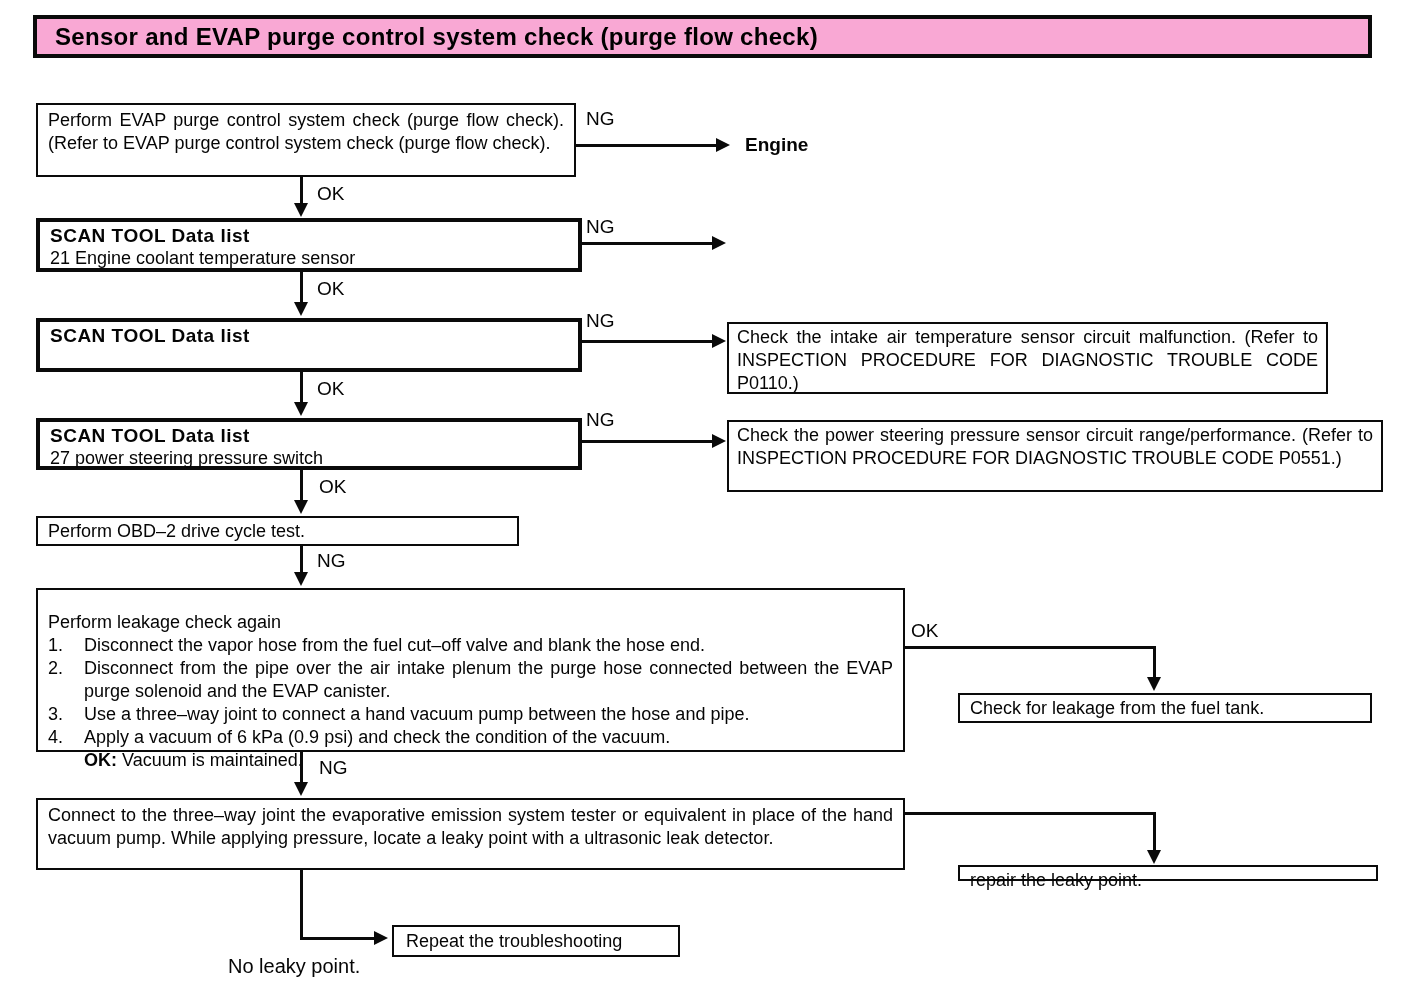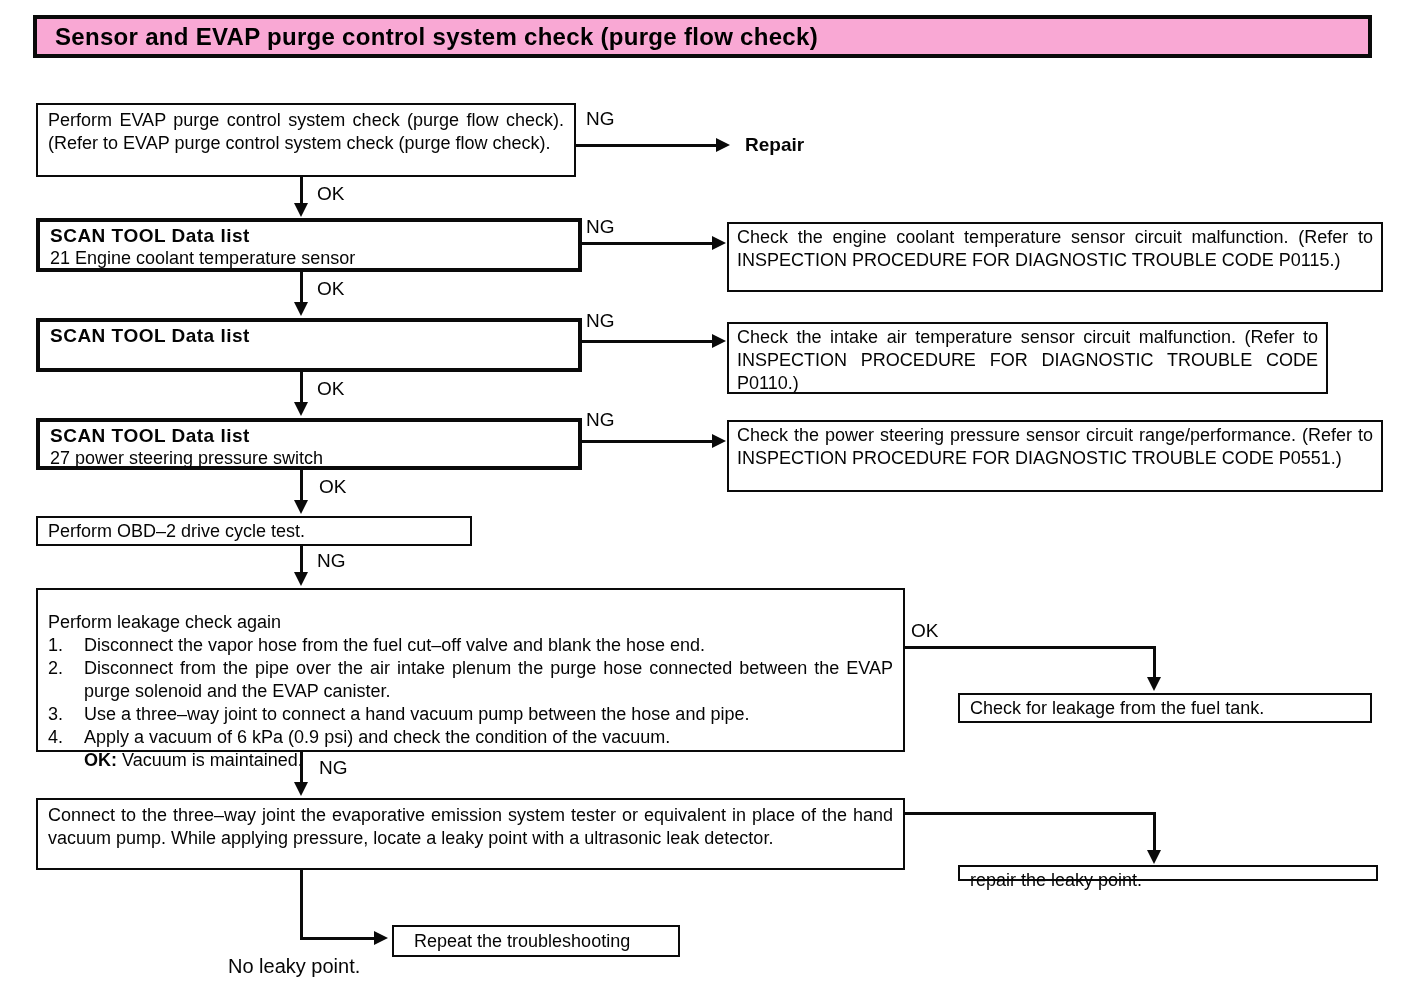--- a/index.html
+++ b/index.html
@@ -53,36 +53,33 @@
     <span>Sensor and EVAP purge control system check (purge flow check)</span>
   </div>
 
   <div class="box justify" style="left:36px;top:103px;width:540px;height:74px;">
     <span>Perform EVAP purge control system check (purge flow check). (Refer to EVAP purge control system check (purge flow check).</span>
   </div>
 
   <div class="lbl" style="left:586px;top:108px;">NG</div>
   <div class="hline" style="left:576px;top:144px;width:142px;"></div>
   <div class="arr-r" style="left:716px;top:138px;"></div>
-  <div class="lbl bold" style="left:745px;top:134px;">Repair</div>
+  <div class="lbl bold" style="left:745px;top:134px;">Engine</div>
 
   <div class="vline" style="left:300px;top:177px;height:27px;"></div>
   <div class="arr-d" style="left:294px;top:203px;"></div>
   <div class="lbl" style="left:317px;top:183px;">OK</div>
 
   <div class="box thick" style="left:36px;top:218px;width:546px;height:54px;padding-top:2px;">
     <div class="scan-title">SCAN TOOL Data list</div>
     <div class="scan-sub">21 Engine coolant temperature sensor</div>
   </div>
   <div class="lbl" style="left:586px;top:216px;">NG</div>
   <div class="hline" style="left:582px;top:242px;width:132px;"></div>
   <div class="arr-r" style="left:712px;top:236px;"></div>
-  <div class="box justify" style="left:727px;top:222px;width:656px;height:70px;padding:2px 8px;">
-    <span>Check the engine coolant temperature sensor circuit malfunction. (Refer to INSPECTION PROCEDURE FOR DIAGNOSTIC TROUBLE CODE P0115.)</span>
-  </div>
 
   <div class="vline" style="left:300px;top:272px;height:31px;"></div>
   <div class="arr-d" style="left:294px;top:302px;"></div>
   <div class="lbl" style="left:317px;top:278px;">OK</div>
 
   <div class="box thick" style="left:36px;top:318px;width:546px;height:54px;padding-top:2px;">
     <div class="scan-title">SCAN TOOL Data list</div>
   </div>
   <div class="lbl" style="left:586px;top:310px;">NG</div>
   <div class="hline" style="left:582px;top:340px;width:132px;"></div>
@@ -103,21 +100,21 @@
   <div class="hline" style="left:582px;top:440px;width:132px;"></div>
   <div class="arr-r" style="left:712px;top:434px;"></div>
   <div class="box justify" style="left:727px;top:420px;width:656px;height:72px;padding:2px 8px;">
     <span>Check the power steering pressure sensor circuit range/performance. (Refer to INSPECTION PROCEDURE FOR DIAGNOSTIC TROUBLE CODE P0551.)</span>
   </div>
 
   <div class="vline" style="left:300px;top:470px;height:31px;"></div>
   <div class="arr-d" style="left:294px;top:500px;"></div>
   <div class="lbl" style="left:319px;top:476px;">OK</div>
 
-  <div class="box" style="left:36px;top:516px;width:436px;height:30px;padding:2px 10px;">
+  <div class="box" style="left:36px;top:516px;width:483px;height:30px;padding:2px 10px;">
     <span>Perform OBD–2 drive cycle test.</span>
   </div>
 
   <div class="vline" style="left:300px;top:546px;height:28px;"></div>
   <div class="arr-d" style="left:294px;top:572px;"></div>
   <div class="lbl" style="left:317px;top:550px;">NG</div>
 
   <div class="box" style="left:36px;top:588px;width:869px;height:164px;padding:21px 10px;">
     <div>Perform leakage check again</div>
     <div class="li">
@@ -164,18 +161,18 @@
   <div class="hline" style="left:905px;top:812px;width:251px;"></div>
   <div class="vline" style="left:1153px;top:812px;height:40px;"></div>
   <div class="arr-d" style="left:1147px;top:850px;"></div>
   <div class="box" style="left:958px;top:865px;width:420px;height:16px;padding:2px 10px;">
     <span>repair the leaky point.</span>
   </div>
 
   <div class="vline" style="left:300px;top:870px;height:70px;"></div>
   <div class="hline" style="left:300px;top:937px;width:76px;"></div>
   <div class="arr-r" style="left:374px;top:931px;"></div>
-  <div class="box" style="left:392px;top:925px;width:288px;height:32px;padding:3px 20px;">
+  <div class="box" style="left:392px;top:925px;width:288px;height:32px;padding:3px 12px;">
     <span>Repeat the troubleshooting</span>
   </div>
   <div class="lbl" style="left:228px;top:955px;font-size:20px;">No leaky point.</div>
 
 </div>
 
 </body></html>

